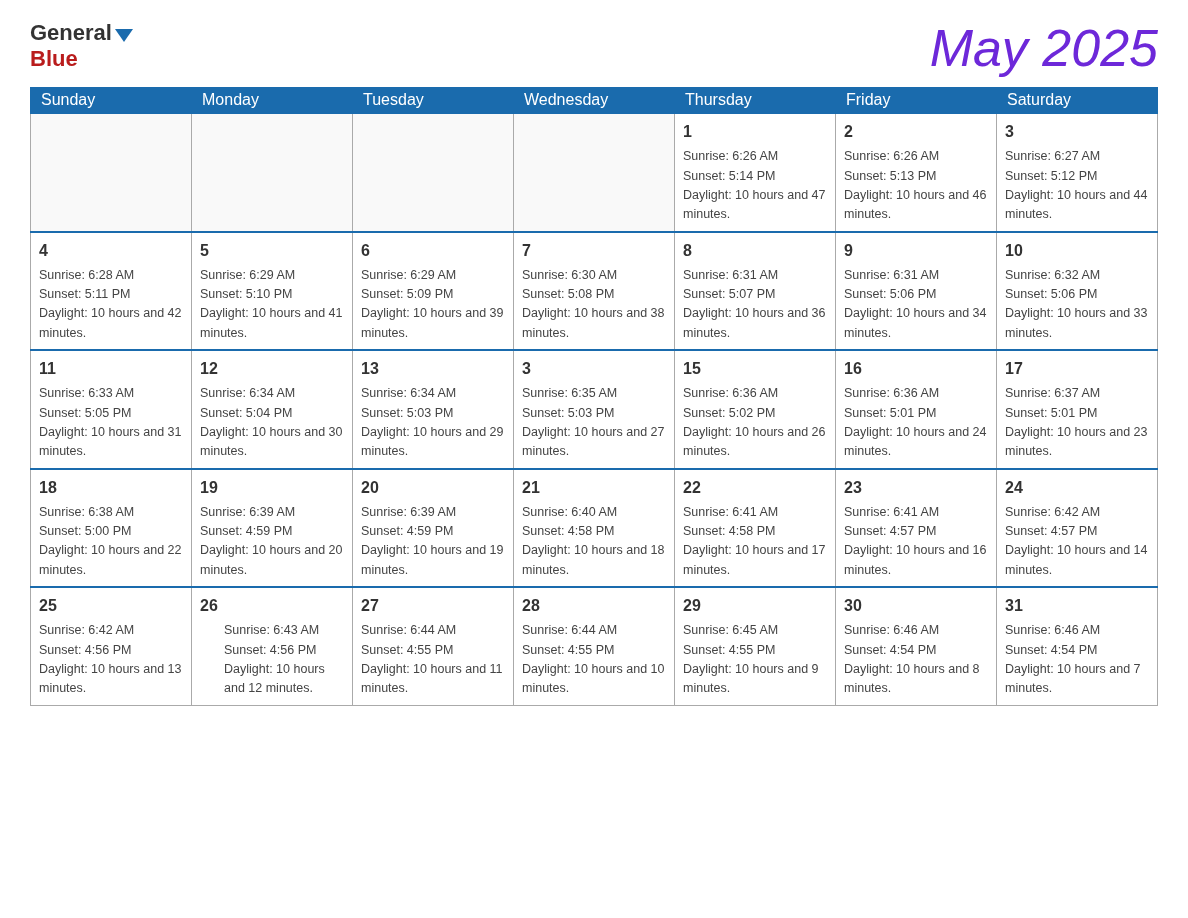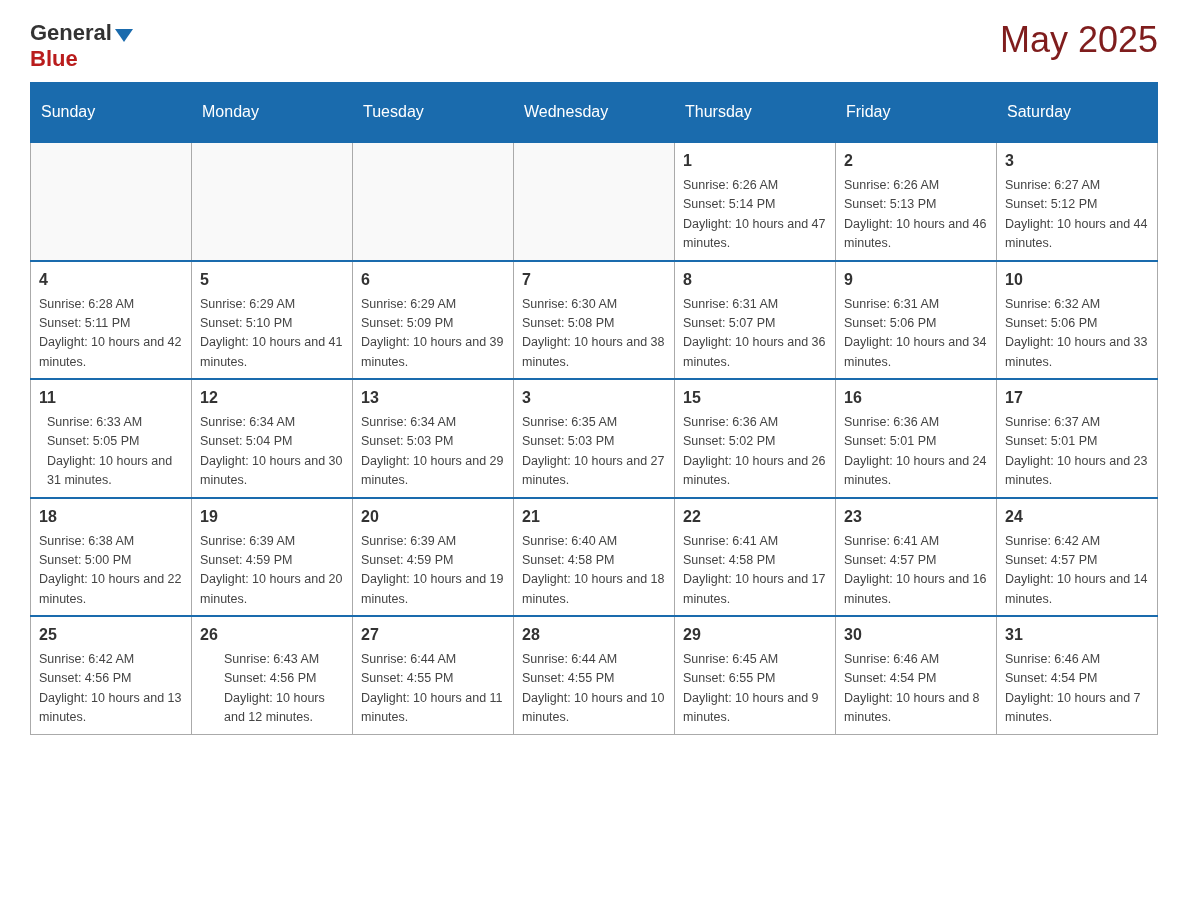--- a/index.html
+++ b/index.html
@@ -29,41 +29,42 @@
     }
     .logo-text-blue {
       font-size: 22px;
       font-weight: bold;
       color: #b91c1c;
     }
     .title-block {
       text-align: right;
     }
     .month-year {
-      font-size: 36px;
+      font-size: 52px;
       font-weight: normal;
-      color: #7f1d1d;
+      color: #6d28d9;
       line-height: 1.1;
+      font-style: italic;
     }
     .location {
       font-size: 22px;
       color: #555;
       margin-top: 4px;
     }
     .calendar {
       width: 100%;
       border-collapse: collapse;
       margin-top: 10px;
     }
     .calendar th {
       background-color: #1a6bad;
       color: #fff;
       font-size: 16px;
       font-weight: normal;
-      padding: 20px 10px;
+      padding: 3px 10px;
       text-align: left;
       border: 1px solid #1a6bad;
     }
     .calendar td {
       vertical-align: top;
       border: 1px solid #aaa;
       padding: 6px 8px;
       width: 14.28%;
       font-size: 13px;
       color: #333;
@@ -187,21 +188,21 @@
         <td>
           <span class="day-number">10</span>
           <div class="day-info" style="white-space: pre-line;">Sunrise: 6:32 AM
 Sunset: 5:06 PM
 Daylight: 10 hours and 33 minutes.</div>
         </td>
       </tr>
       <tr>
         <td>
           <span class="day-number">11</span>
-          <div class="day-info" style="white-space: pre-line; margin-left: 8px;">Sunrise: 6:33 AM
+          <div class="day-info" style="white-space: pre-line;">Sunrise: 6:33 AM
 Sunset: 5:05 PM
 Daylight: 10 hours and 31 minutes.</div>
         </td>
         <td>
           <span class="day-number">12</span>
           <div class="day-info" style="white-space: pre-line;">Sunrise: 6:34 AM
 Sunset: 5:04 PM
 Daylight: 10 hours and 30 minutes.</div>
         </td>
         <td>
@@ -300,21 +301,21 @@
         </td>
         <td>
           <span class="day-number">28</span>
           <div class="day-info" style="white-space: pre-line;">Sunrise: 6:44 AM
 Sunset: 4:55 PM
 Daylight: 10 hours and 10 minutes.</div>
         </td>
         <td>
           <span class="day-number">29</span>
           <div class="day-info" style="white-space: pre-line;">Sunrise: 6:45 AM
-Sunset: 6:55 PM
+Sunset: 4:55 PM
 Daylight: 10 hours and 9 minutes.</div>
         </td>
         <td>
           <span class="day-number">30</span>
           <div class="day-info" style="white-space: pre-line;">Sunrise: 6:46 AM
 Sunset: 4:54 PM
 Daylight: 10 hours and 8 minutes.</div>
         </td>
         <td>
           <span class="day-number">31</span>

